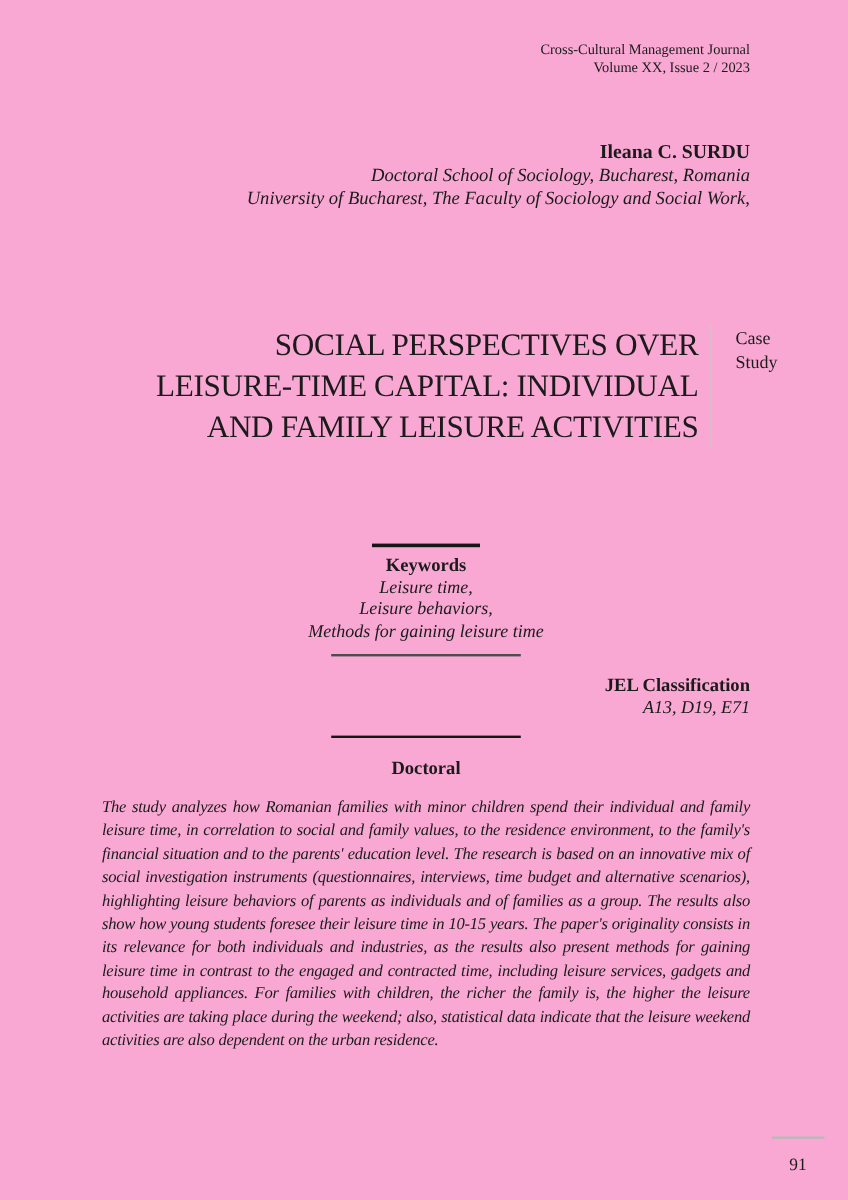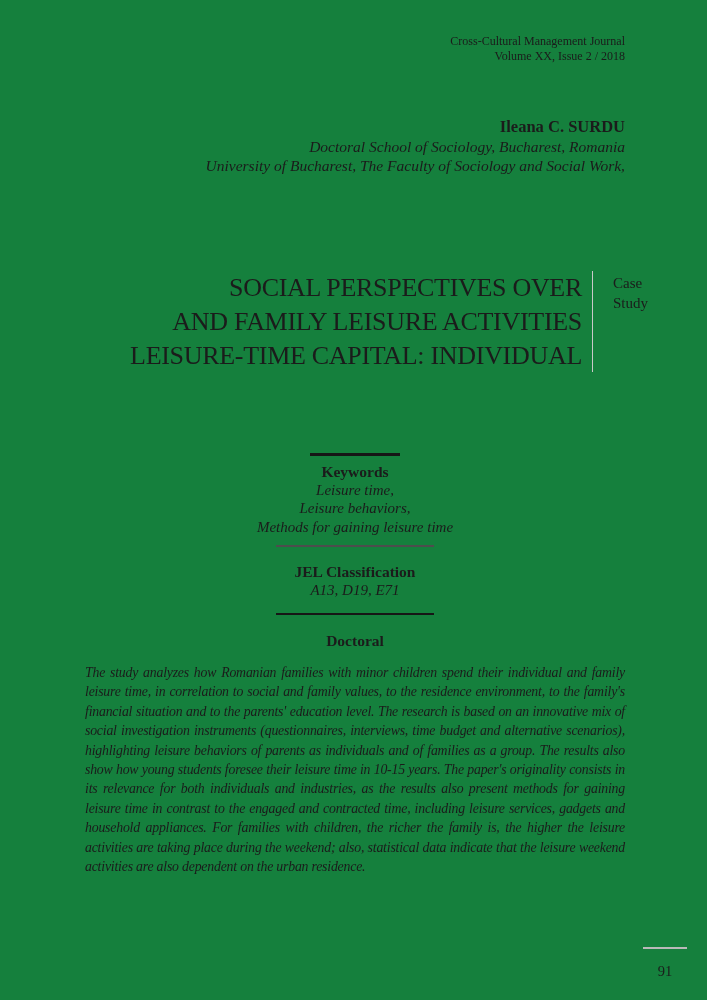--- a/index.html
+++ b/index.html
@@ -2,21 +2,21 @@
 <html><head>
 <meta charset="utf-8">
 <style>
   * { margin: 0; padding: 0; box-sizing: border-box; }
   html, body { background: #e8e8e8; }
   .page {
     position: relative;
     width: 707px;
     height: 1000px;
     margin: 0 auto;
-    background: #15803d;
+    background: #f9a8d4;
     font-family: "Liberation Serif", "DejaVu Serif", serif;
     color: #1b1b1b;
     overflow: hidden;
   }
 
   
   .journal-header {
     position: absolute;
     top: 34px;
     right: 82px;
@@ -91,21 +91,21 @@
   .section-heading {
     font-weight: bold;
     font-size: 15.5px;
     line-height: 19px;
   }
   .keyword-item {
     font-style: italic;
     font-size: 15px;
     line-height: 18.3px;
   }
-  .jel-block { top: 562px; }
+  .jel-block { top: 562px; text-align: right; }
   .jel-codes {
     font-style: italic;
     font-size: 15px;
     line-height: 19px;
   }
   .abstract-heading-block { top: 631px; }
 
   .abstract-text {
     position: absolute;
     top: 663px;
@@ -130,34 +130,34 @@
     padding-top: 14px;
   }
 </style>
 </head>
 <body>
 
 <div class="page">
 
   <div class="journal-header">
     <div>Cross-Cultural Management Journal</div>
-    <div>Volume XX, Issue 2 / 2018</div>
+    <div>Volume XX, Issue 2 / 2023</div>
   </div>
 
   <div class="author-block">
     <div class="author-name">Ileana C. SURDU</div>
     <div class="affiliation">Doctoral School of Sociology, Bucharest, Romania</div>
     <div class="affiliation">University of Bucharest, The Faculty of Sociology and Social Work,</div>
   </div>
 
   <div class="title-row">
     <div class="article-title">
       <div>SOCIAL PERSPECTIVES OVER</div>
+      <div>LEISURE-TIME CAPITAL: INDIVIDUAL</div>
       <div>AND FAMILY LEISURE ACTIVITIES</div>
-      <div>LEISURE-TIME CAPITAL: INDIVIDUAL</div>
     </div>
     <div class="title-divider"></div>
     <div class="article-type">
       <div>Case</div>
       <div>Study</div>
     </div>
   </div>
 
   <div class="center-col keywords-block">
     <div class="rule rule-top"></div>

